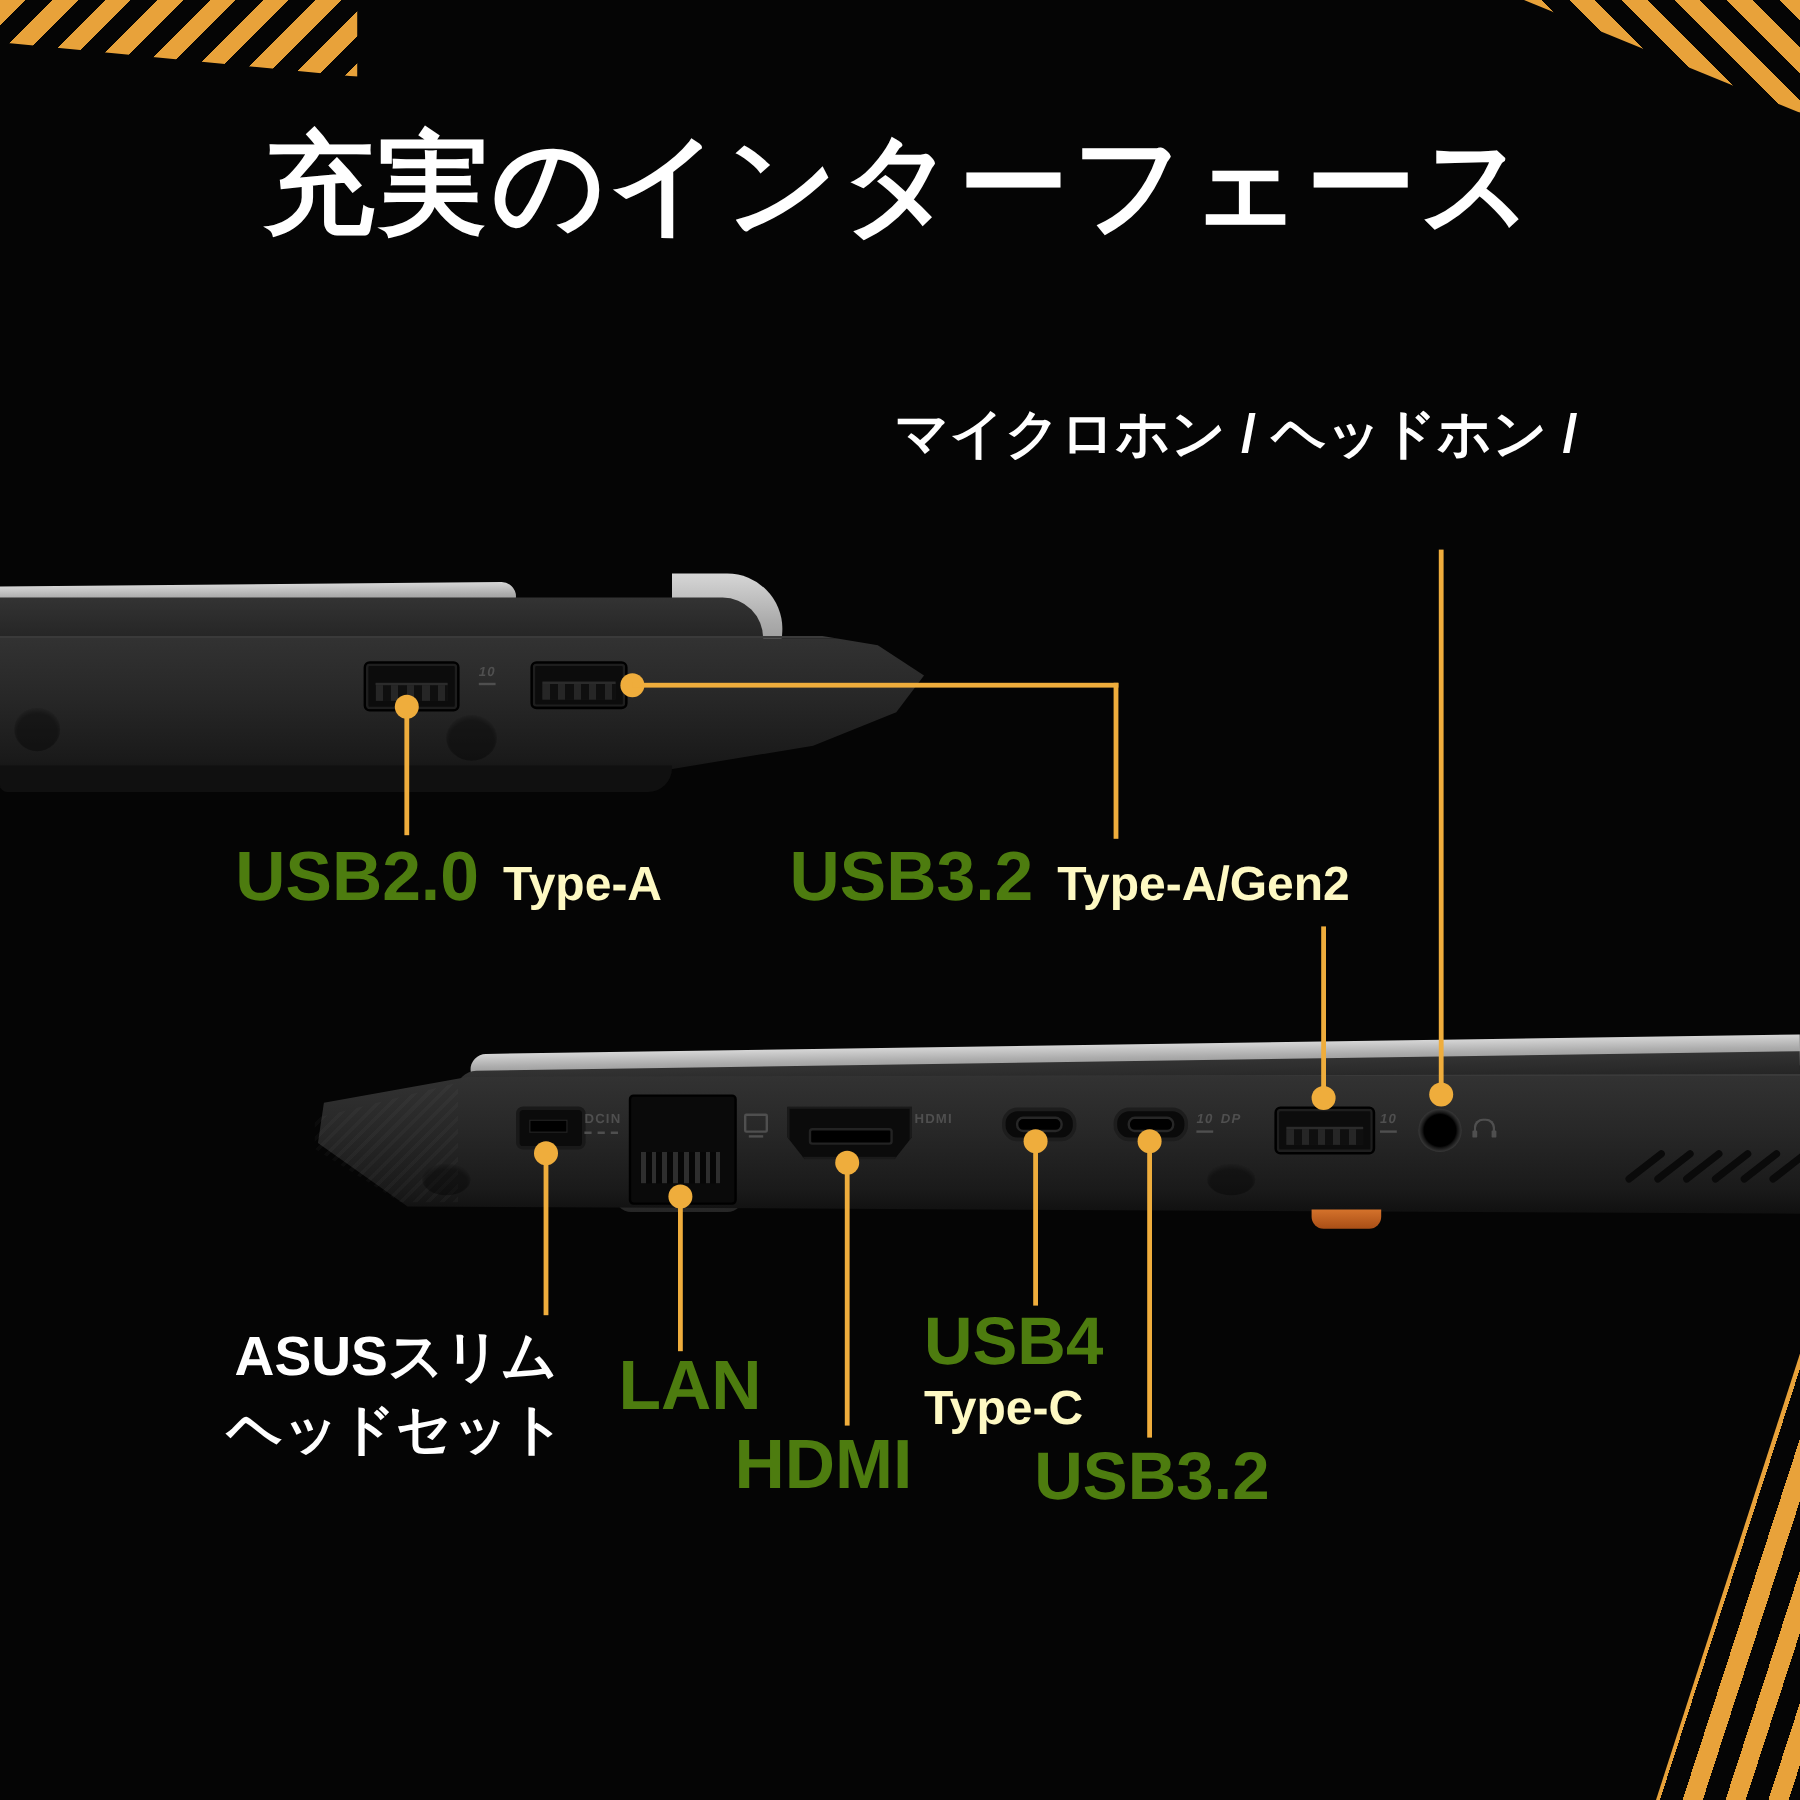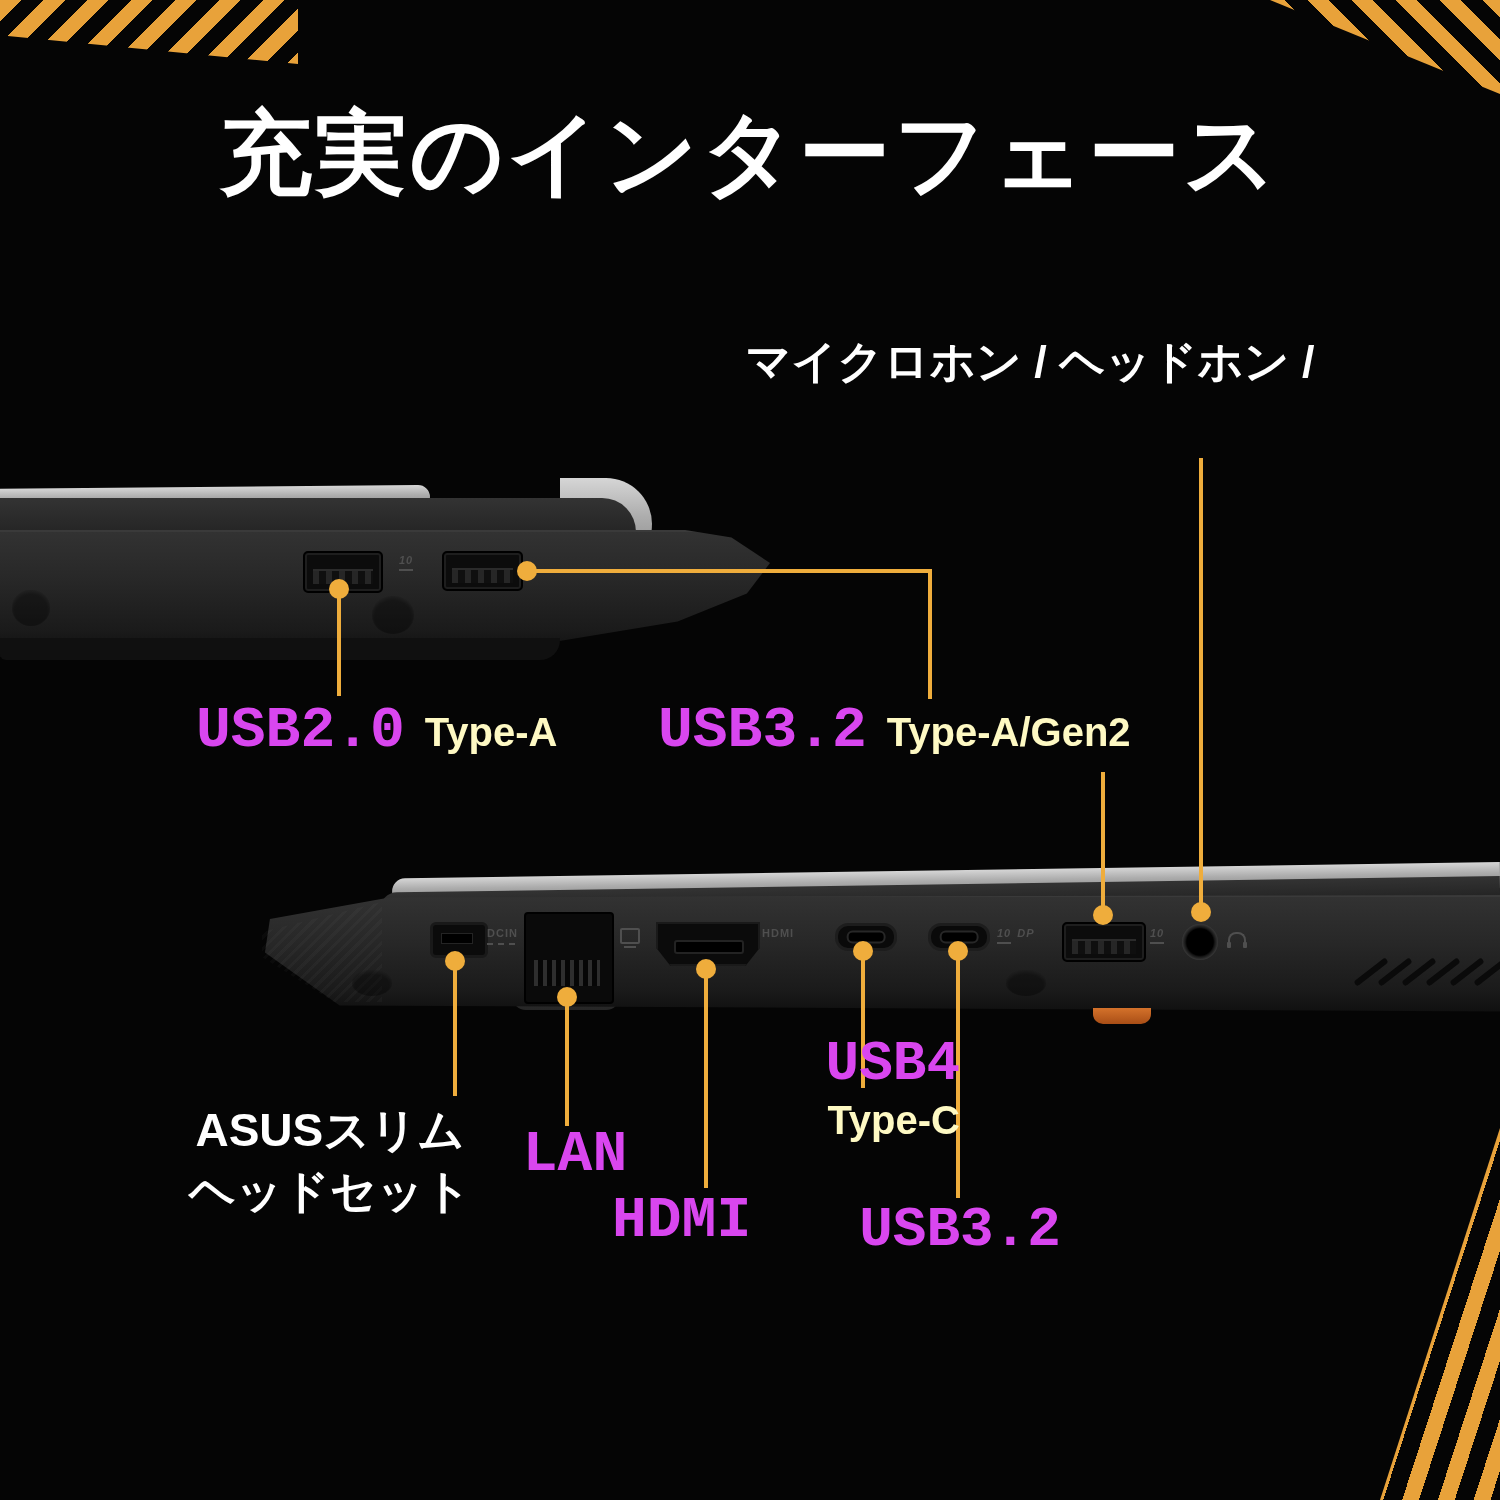--- a/index.html
+++ b/index.html
@@ -13,21 +13,21 @@
     -webkit-clip-path:polygon(0 0,100% 0,100% 100%,0 55%);clip-path:polygon(0 0,100% 0,100% 100%,0 55%);}
   .stripes.tr{right:0;top:0;width:230px;height:94px;
     background:repeating-linear-gradient(45deg,#E8A23A 0 15px,transparent 15px 31px);
     -webkit-clip-path:polygon(0 0,100% 0,100% 100%);clip-path:polygon(0 0,100% 0,100% 100%);}
   .stripes.br{right:0;bottom:0;width:120px;height:372px;
     background:repeating-linear-gradient(108deg,#E8A23A 0 16px,transparent 16px 34px);
     -webkit-clip-path:polygon(100% 0,100% 100%,0 100%);clip-path:polygon(100% 0,100% 100%,0 100%);}
   
   .title{left:0;right:0;top:92px;text-align:center;font-size:92px;font-weight:900;
          letter-spacing:3px;color:#fff;white-space:nowrap;}
-  .biglabel{font-size:58px;font-weight:800;color:#d946ef;line-height:1;font-family:Liberation Mono, monospace;}
+  .biglabel{font-size:58px;font-weight:800;color:#4d7c0f;line-height:1;}
   .sublabel{font-size:40px;font-weight:600;color:#fef9c3;line-height:1;}
   .jplabel{font-size:45px;font-weight:800;color:#fff;text-align:center;line-height:1.32;white-space:nowrap;}
   .labelrow{display:flex;align-items:baseline;gap:20px;white-space:nowrap;}
   
   .cline{position:absolute;background:#EFAD3C;}
   .cdot{position:absolute;width:20px;height:20px;border-radius:50%;background:#EFAD3C;}
   
   .silver{background:linear-gradient(180deg,#d6d6d6 0%,#adadad 40%,#7e7e7e 100%);}
   .lidbody{background:linear-gradient(180deg,#333 0%,#242424 60%,#1b1b1b 100%);}
   .deck{background:linear-gradient(180deg,#323232 0%,#272727 40%,#1a1a1a 80%,#0e0e0e 100%);}
@@ -214,20 +214,20 @@
 
   <div class="abs jplabel" style="left:140px;top:1100px;width:380px;font-size:46px;">
     <div>ASUSスリム</div>
     <div>ヘッドセット</div>
   </div>
 
   <div class="abs biglabel" style="left:505px;top:1126px;width:140px;text-align:center;">LAN</div>
 
   <div class="abs biglabel" style="left:612px;top:1192px;">HDMI</div>
 
-  <div class="abs" style="left:770px;top:1036px;width:190px;text-align:right;">
+  <div class="abs" style="left:770px;top:1090px;width:190px;text-align:left;">
     <div class="biglabel" style="font-size:56px;">USB4</div>
     <div class="sublabel" style="margin-top:8px;">Type-C</div>
   </div>
 
   <div class="abs biglabel" style="left:855px;top:1202px;width:210px;text-align:center;font-size:56px;">USB3.2</div>
 
 </div>
 
 </body></html>

